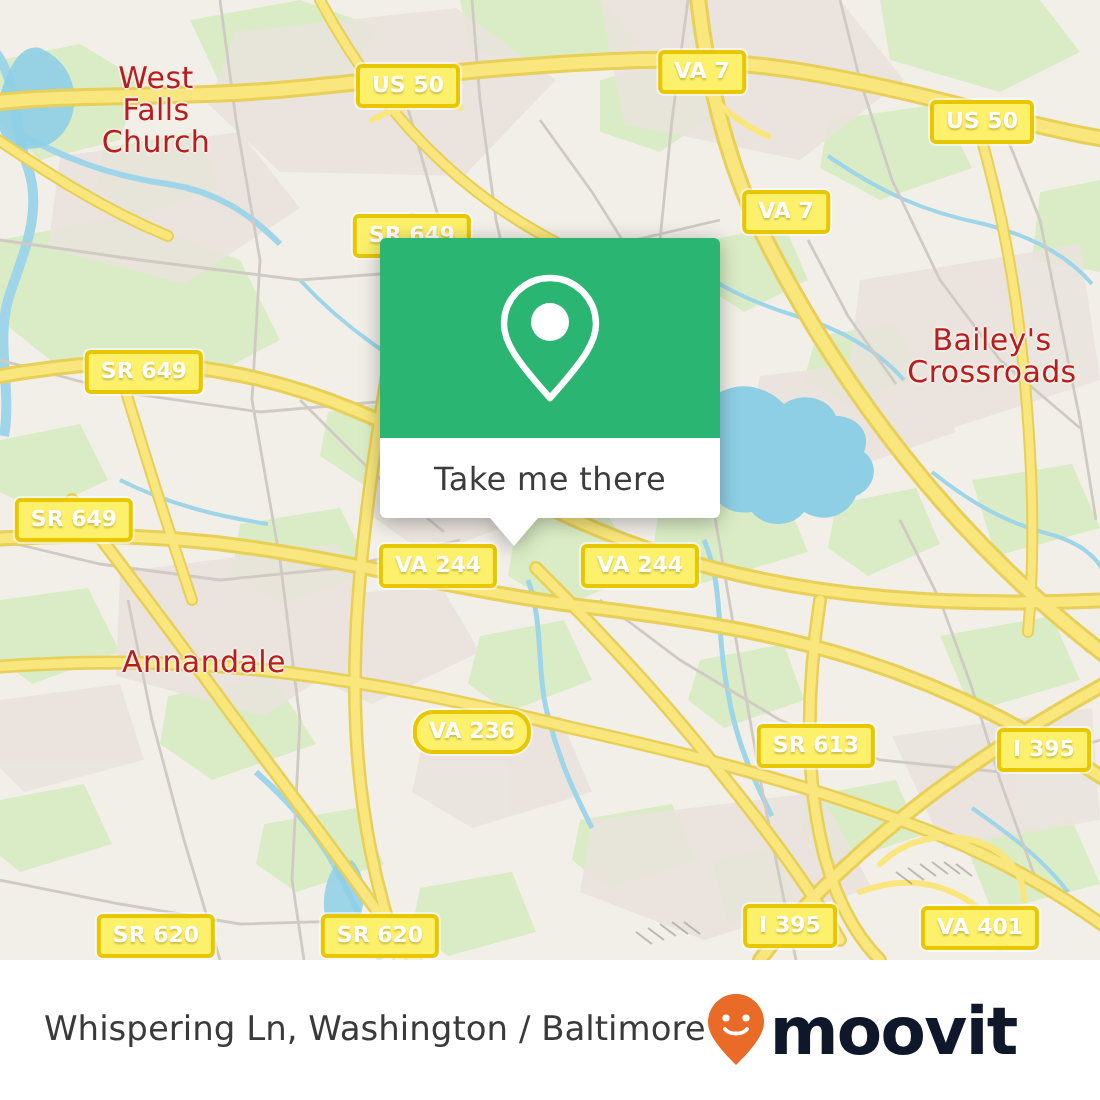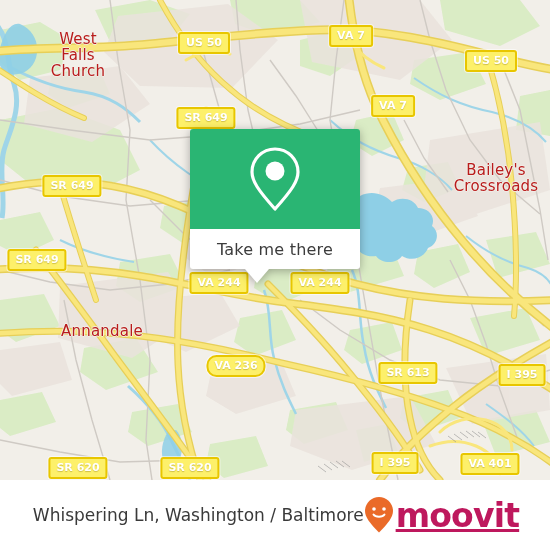--- a/index.html
+++ b/index.html
@@ -87,21 +87,21 @@
     line-height: 22px;
     padding-left: 8px;
     box-sizing: border-box;
     white-space: nowrap;
   }
 
   
   #callout {
     position: absolute;
     left: 190px;
-    top: 129px;
+    top: 119px;
     width: 134px;
     filter: drop-shadow(0 2px 5px rgba(0,0,0,0.3));
   }
   #callout-head {
     width: 170px;
     height: 100px;
     background: #2ab573;
     border-radius: 3px 3px 0 0;
     display: flex;
     align-items: center;
@@ -144,43 +144,42 @@
     height: 70px;
     background: #ffffff;
     overflow: hidden;
   }
   #footer-inner {
     position: relative;
     width: 550px;
     height: 70px;
     display: flex;
     align-items: center;
-    justify-content: center;
+    justify-content: flex-start;
     box-sizing: border-box;
     padding: 0 20px 0 22px;
   }
   #footer-title {
     color: #3a3a3a;
     font-family: "DejaVu Sans", sans-serif;
     font-size: 17px;
     white-space: nowrap;
   }
   #brand {
     display: flex;
     align-items: center;
     gap: 2px;
   }
   #brand-word {
-    color: #be185d;
+    color: #0f172a;
     font-family: "DejaVu Sans", sans-serif;
     font-size: 33px;
     font-weight: bold;
     letter-spacing: -0.8px;
     line-height: 33px;
-    text-decoration: underline;
   }
 </style>
 </head>
 <body>
 
 <div id="app">
 
   <div id="map">
 
     <svg id="map-svg" viewBox="0 0 550 480">

